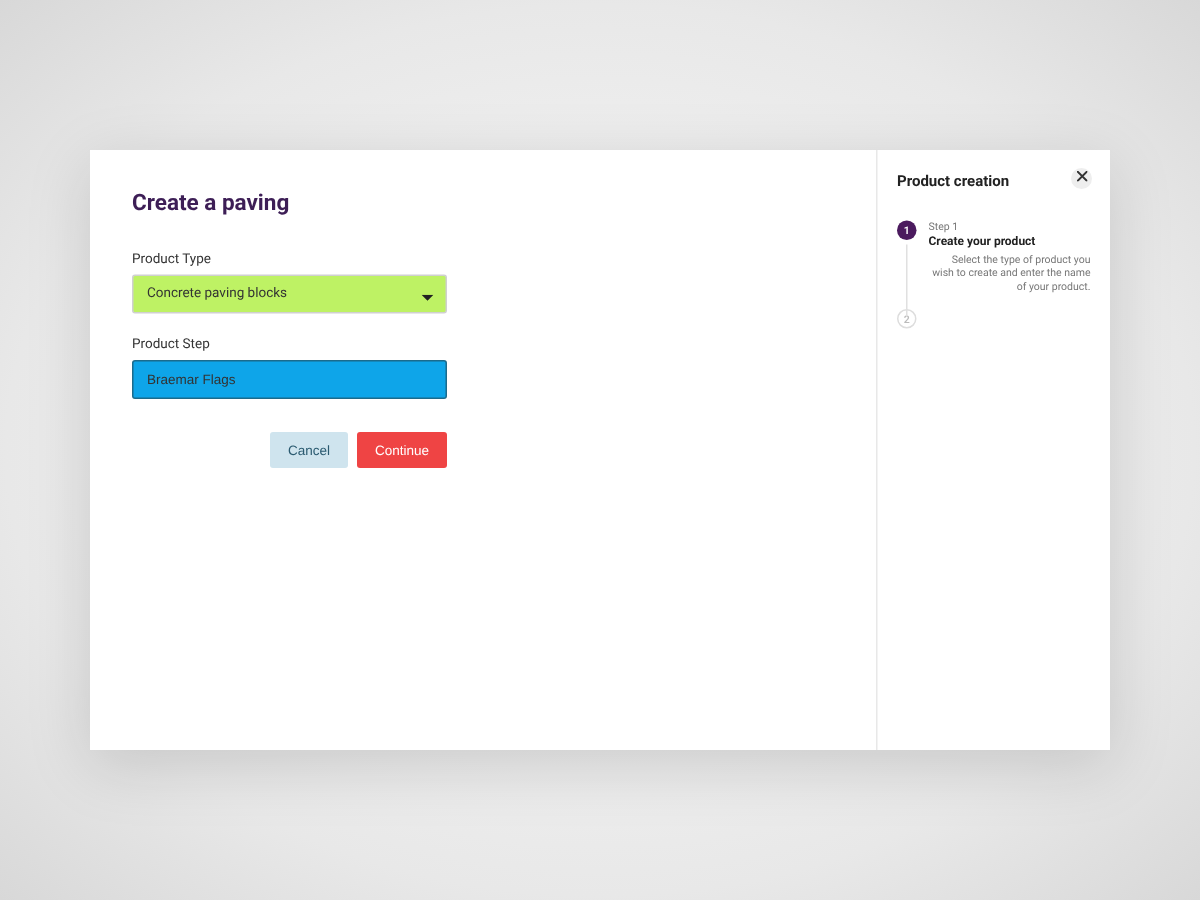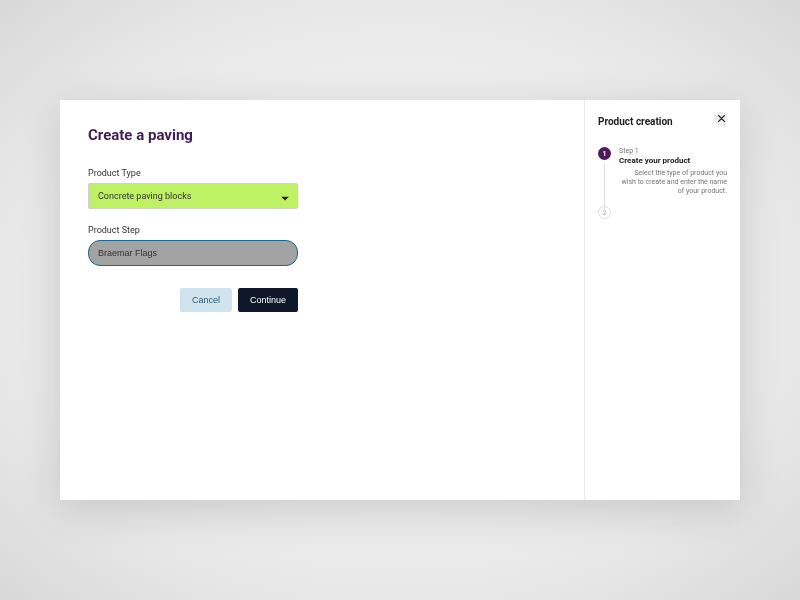--- a/index.html
+++ b/index.html
@@ -56,46 +56,46 @@
   position: absolute;
   right: 9px;
   top: 50%;
   transform: translateY(-50%);
   pointer-events: none;
 }
 .text-input {
   width: 210px;
   height: 26px;
   border: 1.5px solid #1b6b8c;
-  border-radius: 12px;
+  border-radius: 2px;
   padding: 0 9px;
   font-size: 9px;
   color: #333;
-  background: #a3a3a3;
+  background: #0ea5e9;
   outline: none;
 }
 .actions {
   width: 210px;
   display: flex;
   justify-content: flex-end;
   gap: 6px;
   margin-top: 22px;
 }
 .btn {
   height: 22px;
   padding: 12px 12px;
   font-size: 9px;
   border: none;
   border-radius: 2px;
   cursor: pointer;
   display: flex;
   align-items: center;
 }
 .btn-secondary { background: #cfe4ee; color: #2a5a70; }
-.btn-primary { background: #0f172a; color: #fff; text-align: center; }
+.btn-primary { background: #ef4444; color: #fff; text-align: center; }
 
 .sidebar {
   width: 155px;
   padding: 16px 13px;
   position: relative;
 }
 .sidebar-title {
   font-size: 10px;
   font-weight: 700;
   color: #222;

